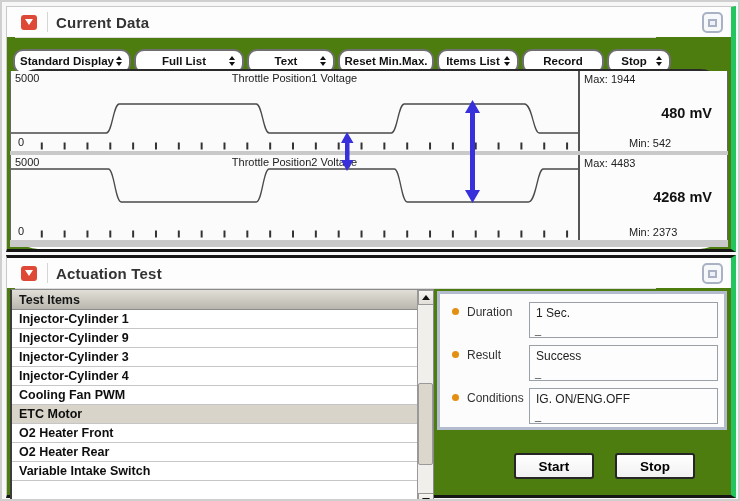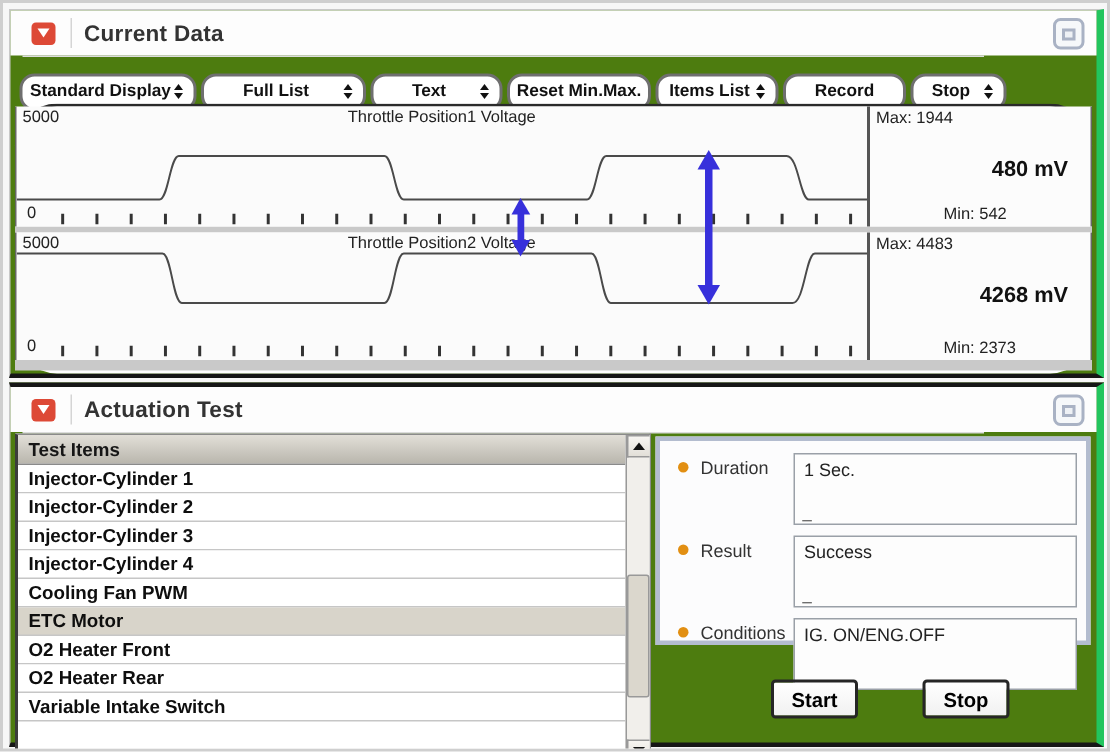--- a/index.html
+++ b/index.html
@@ -58,24 +58,24 @@
   .sb-btn.up::after { content:""; width:0; height:0; border-left:4px solid transparent; border-right:4px solid transparent; border-bottom:5px solid #111; }
   .sb-btn.down::after { content:""; width:0; height:0; border-left:4px solid transparent; border-right:4px solid transparent; border-top:5px solid #111; }
   #sb-track { flex:1; position:relative; }
   #sb-thumb { position:absolute; left:0; right:0; top:78px; height:82px; background:#dbd7cd; border:1px solid #999; border-radius:2px; }
 
   
   #detail-box { position:absolute; left:430px; top:33px; width:290px; height:139px; border:3px solid #b3bccf; background:#fcfcfd; padding:8px 6px 8px 10px; display:flex; flex-direction:column; gap:7px; }
   .field { display:flex; align-items:flex-start; }
   .bullet { width:7px; height:7px; border-radius:50%; background:#e28f12; margin:6px 8px 0 2px; flex:none; }
   .f-label { width:62px; padding-top:3px; font-size:12px; color:#333; flex:none; }
-  .f-value { position:relative; flex:1; height:48px; border:1px solid #9aa0a8; background:#fdfdfd; font-size:12px; color:#222; padding:3px 6px; }
+  .f-value { position:relative; flex:1; height:36px; border:1px solid #9aa0a8; background:#fdfdfd; font-size:12px; color:#222; padding:3px 6px; }
   .f-value::after { content:"_"; position:absolute; left:5px; bottom:1px; font-size:11px; color:#444; }
 
-  .action-btn { position:absolute; top:195px; width:58px; height:26px; border:2px solid #262626; border-radius:3px; background:linear-gradient(#ffffff,#f1f1f1); font-size:13.5px; font-weight:bold; color:#000; display:flex; align-items:center; justify-content:center; }
+  .action-btn { position:absolute; top:195px; width:80px; height:26px; border:2px solid #262626; border-radius:3px; background:linear-gradient(#ffffff,#f1f1f1); font-size:13.5px; font-weight:bold; color:#000; display:flex; align-items:center; justify-content:center; }
   #start-btn { left:507px; }
   #stop-btn { left:608px; }
 </style>
 </head>
 <body>
 
 <div id="screen">
 
   <div class="panel" id="panel-current">
     <div class="titlebar">
@@ -186,21 +186,21 @@
       <div class="win-btn">
           <i></i>
         </div>
     </div>
     <div class="titlebar-line"></div>
 
     <div id="test-list">
       <div id="list-col">
         <div id="list-header">Test Items</div>
         <div class="lrow">Injector-Cylinder 1</div>
-        <div class="lrow">Injector-Cylinder 2</div>
+        <div class="lrow">Injector-Cylinder 9</div>
         <div class="lrow">Injector-Cylinder 3</div>
         <div class="lrow">Injector-Cylinder 4</div>
         <div class="lrow">Cooling Fan PWM</div>
         <div class="lrow selected">ETC Motor</div>
         <div class="lrow">O2 Heater Front</div>
         <div class="lrow">O2 Heater Rear</div>
         <div class="lrow">Variable Intake Switch</div>
       </div>
       <div id="scrollbar">
         <div class="sb-btn up"></div>

